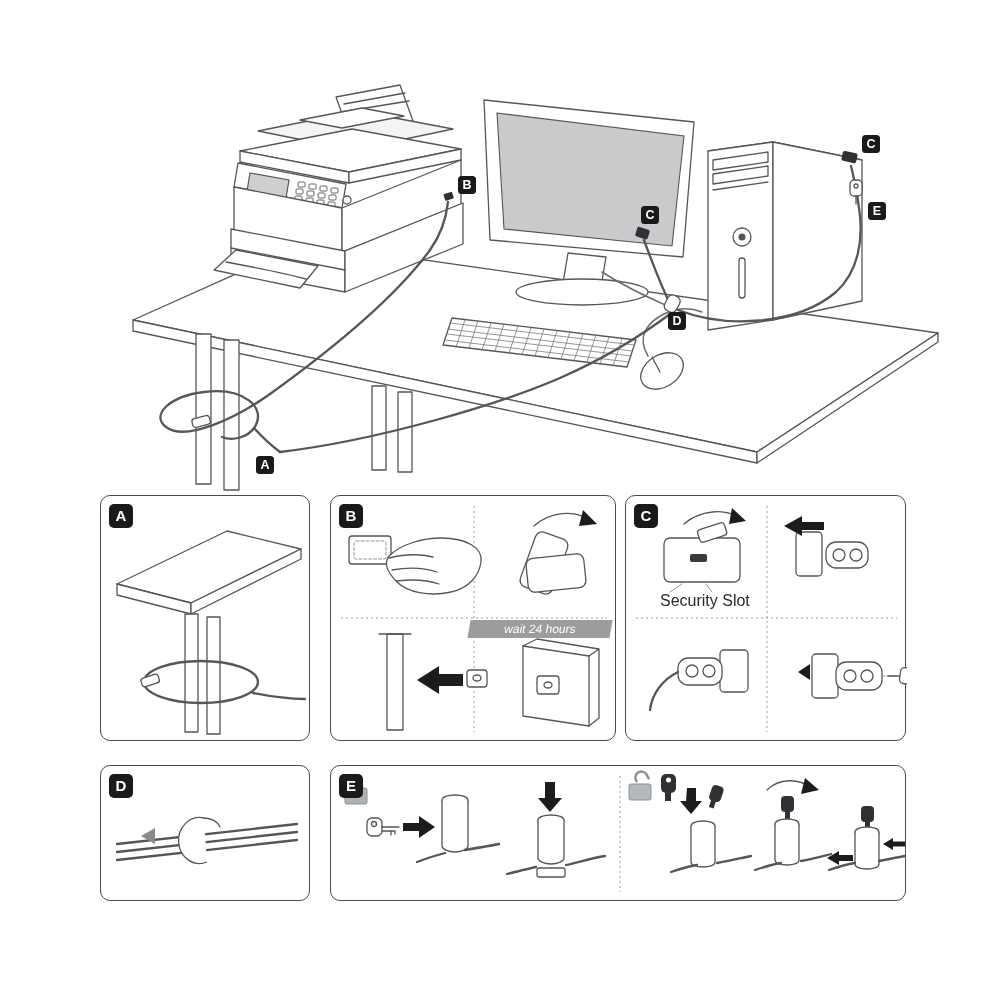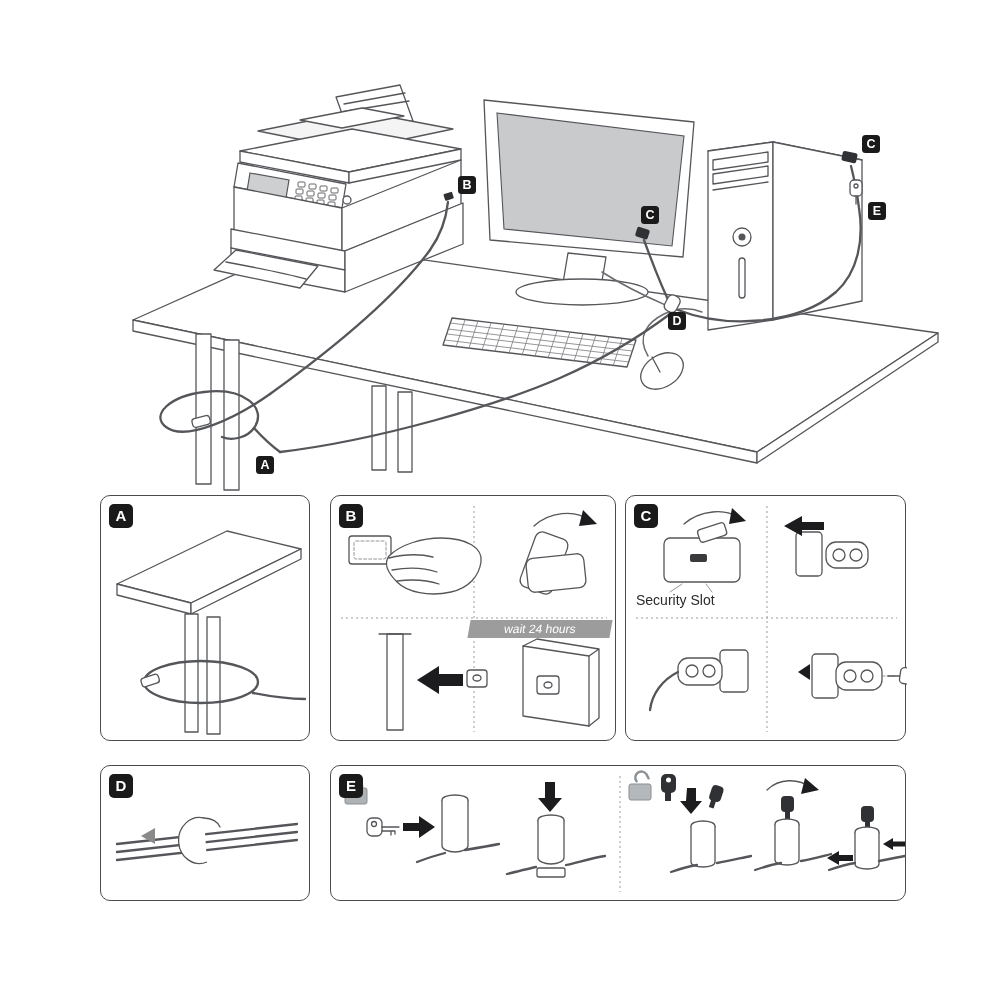--- a/index.html
+++ b/index.html
@@ -21,21 +21,21 @@
   
   .badge{position:absolute;width:18px;height:18px;border-radius:3.5px;background:#1a1a1a;
          color:#fff;font-weight:700;font-size:12.5px;line-height:18px;text-align:center;}
   
   .panel{position:absolute;border:1.6px solid #4a4b4e;border-radius:10px;background:#fff;box-sizing:border-box;}
   .panel svg{position:absolute;left:0;top:0;}
   .panel-label{position:absolute;left:8px;top:8px;width:24px;height:24px;border-radius:5px;background:#1a1a1a;
          color:#fff;font-weight:700;font-size:15px;line-height:24px;text-align:center;z-index:3;}
   .banner{position:absolute;left:138px;top:124px;width:142px;height:18px;background:#9c9c9c;color:#fff;
          font-size:12px;display:flex;align-items:center;justify-content:center;transform:skewX(-10deg);z-index:2;}
-  .slot-label{position:absolute;left:10px;top:96px;font-size:14px;color:#2b2b2b;z-index:2;}
+  .slot-label{position:absolute;left:34px;top:96px;font-size:16px;color:#2b2b2b;z-index:2;}
 </style>
 </head>
 <body>
 
 <div class="stage">
 
   <svg class="scene" width="1000" height="492" viewBox="0 0 1000 492">
 
     <g>
       <path class="fw" d="M133,320 L305,243 L938,333 L757,452 Z"></path>

